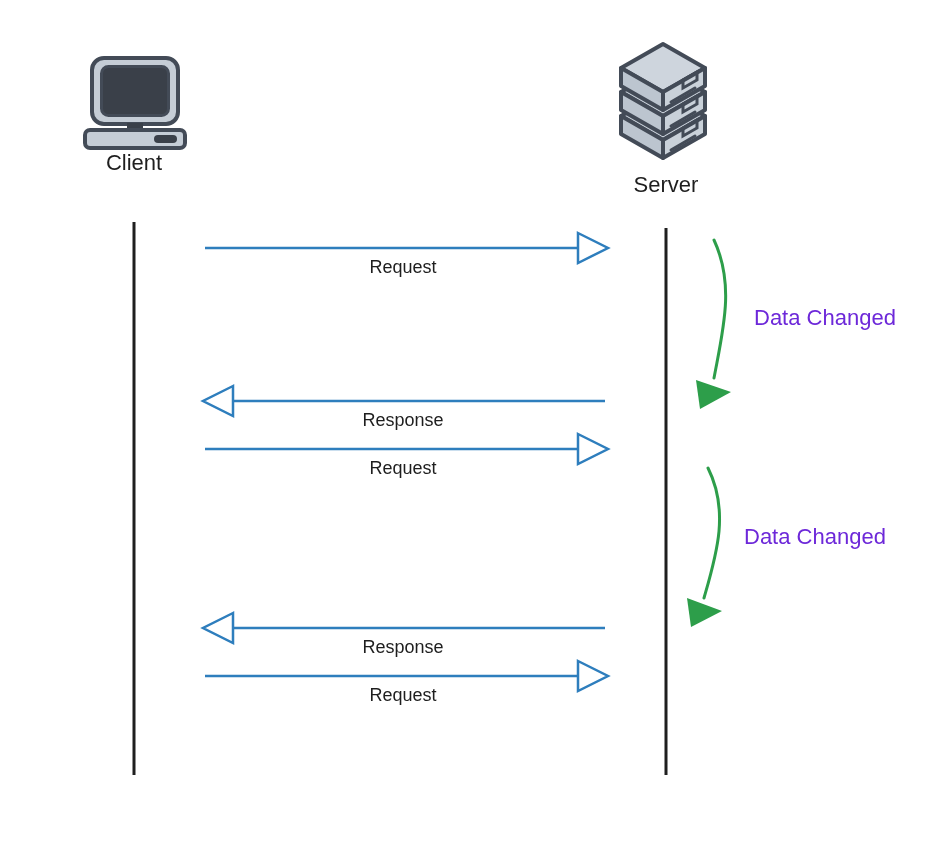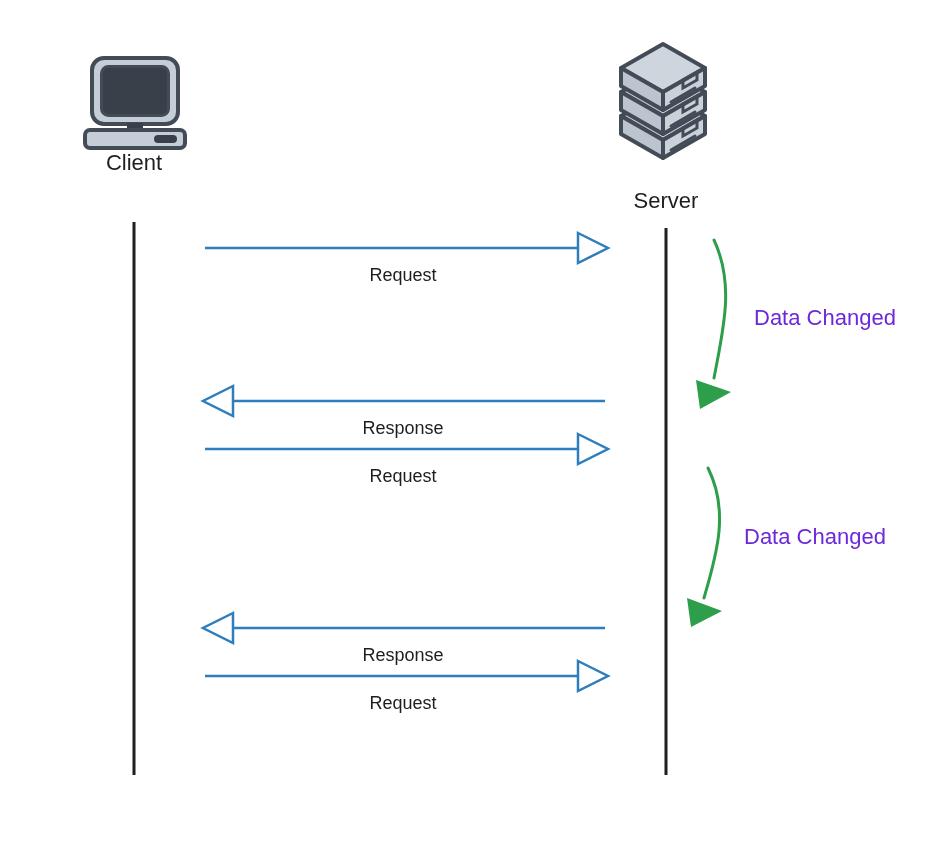--- a/index.html
+++ b/index.html
@@ -31,32 +31,31 @@
     white-space: nowrap;
     font-family: "Liberation Sans", sans-serif;
   }
   #client-label {
     left: 64px;
     top: 150px;
     width: 140px;
   }
   #server-label {
     left: 596px;
-    top: 188px;
+    top: 172px;
     width: 140px;
   }
   .msg-label {
     position: absolute;
     font-size: 18px;
     line-height: 22px;
     color: #1e1e1e;
     text-align: center;
     white-space: nowrap;
     font-family: "Liberation Sans", sans-serif;
-    margin-top: 8px;
   }
   .note-label {
     position: absolute;
     font-size: 22px;
     line-height: 26px;
     color: #6d28d9;
     white-space: nowrap;
     font-family: "Liberation Sans", sans-serif;
   }
   .icon-box {

